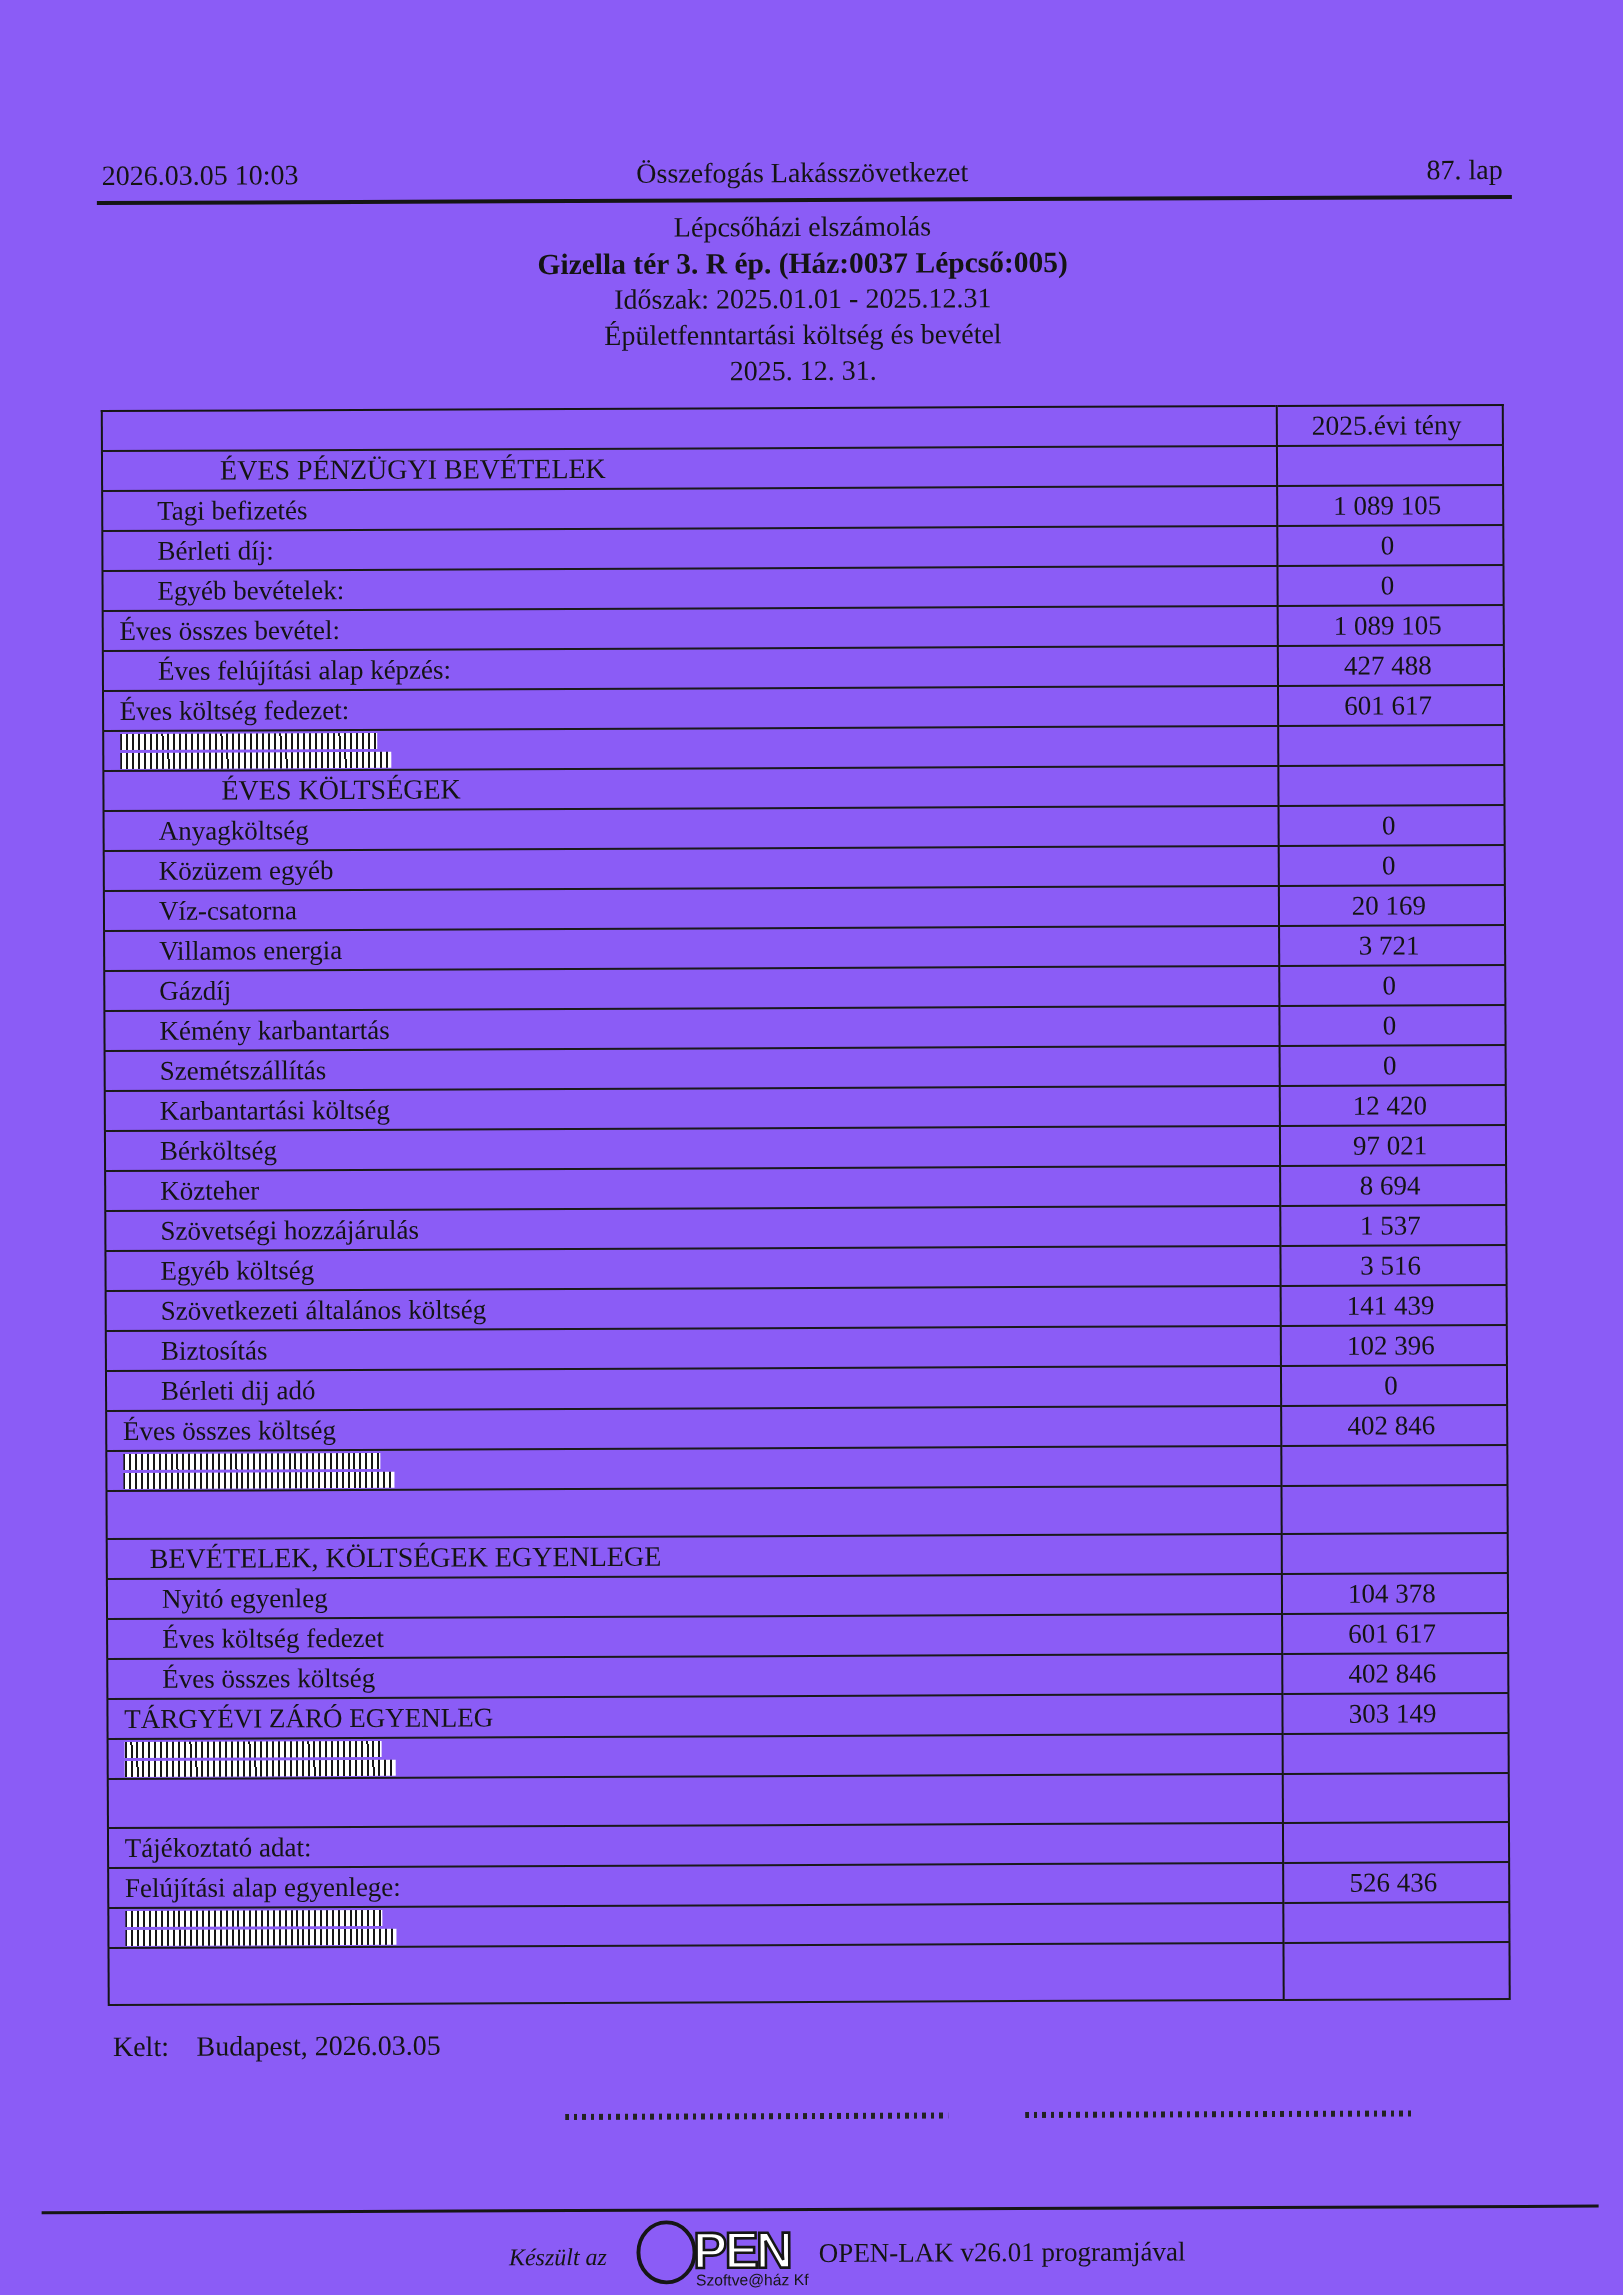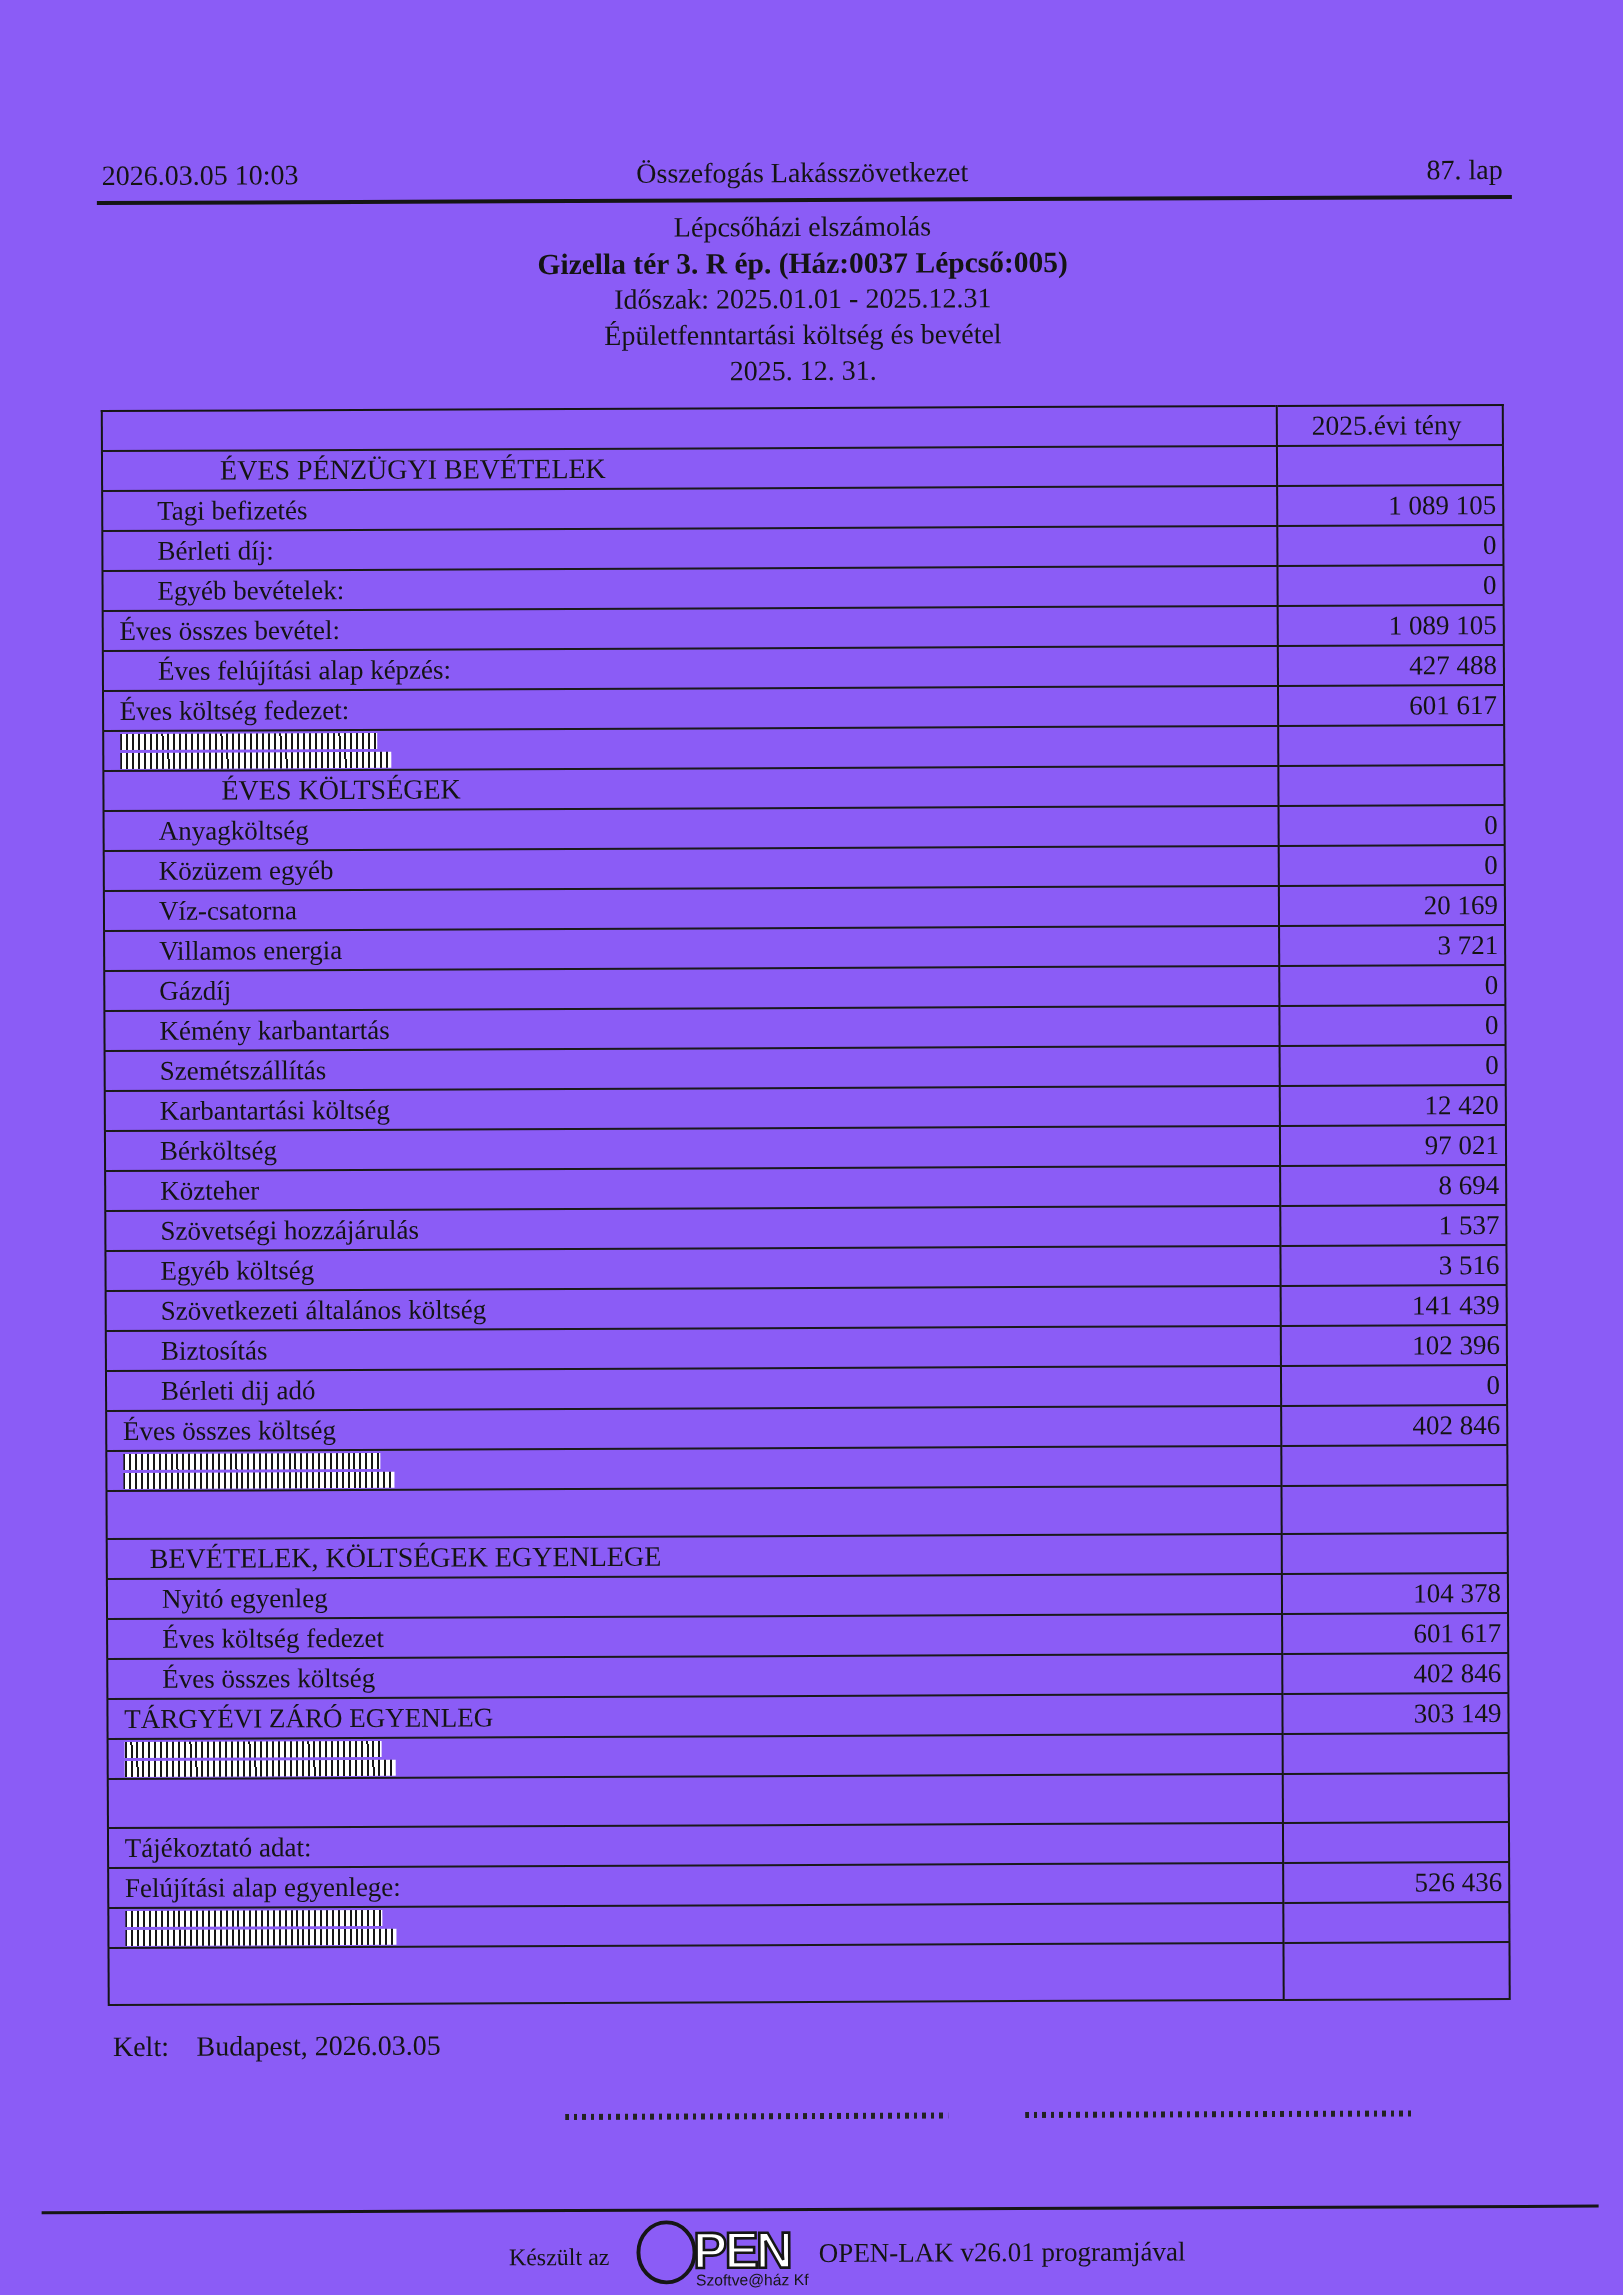--- a/index.html
+++ b/index.html
@@ -44,21 +44,21 @@
   }
   table.acct{border:2.6px solid #151515;}
   table.acct td{
     border-bottom:2px solid #1a1a1a;
     padding:0;vertical-align:middle;
     font-size:27px;line-height:1.05;
     height:38px;
     overflow:hidden;white-space:nowrap;
   }
   td.cell.label{border-right:2px solid #151515;}
-  td.cell.val{text-align:right;padding-right:6px;}
+  td.cell.val{text-align:center;padding-right:6px;}
 
   tr.row-colhead td.cell.val{text-align:center;padding-right:6.5px;font-size:27.5px;margin-left:7px;}
   tr.row-section td.cell.label{padding-left:117px;font-size:28px;}
   tr.row-section2 td.cell.label{padding-left:42px;font-size:28px;}
   tr.row-item td.cell.label{padding-left:54px;}
   tr.row-total td.cell.label{padding-left:15.7px;}
   tr.row-hatch td.cell.label{padding-left:15.7px;}
 
   .hatch{
     height:15.7px;
@@ -84,21 +84,21 @@
   .dotted.d1{left:560px;width:383px;}
   .dotted.d2{left:1020px;width:386px;}
 
   .bottom-rule{
     position:absolute;top:2208px;left:36px;right:30px;height:3.3px;
     background:#161616;
   }
   .made-with{
     position:absolute;top:2218px;left:0;width:1623px;height:78px;
   }
-  .made-prefix{position:absolute;left:503px;top:25px;font-size:24px;}
+  .made-prefix{position:absolute;left:503px;top:25px;font-size:24px;font-style:italic;}
   .made-suffix{position:absolute;left:813px;top:19.6px;font-size:27px;}
   .openlogo{position:absolute;left:630px;top:1.3px;width:173px;height:72px;}
 </style>
 </head>
 <body>
 
 <div class="page">
   <div class="scan">
 
     <div class="doc-header">

